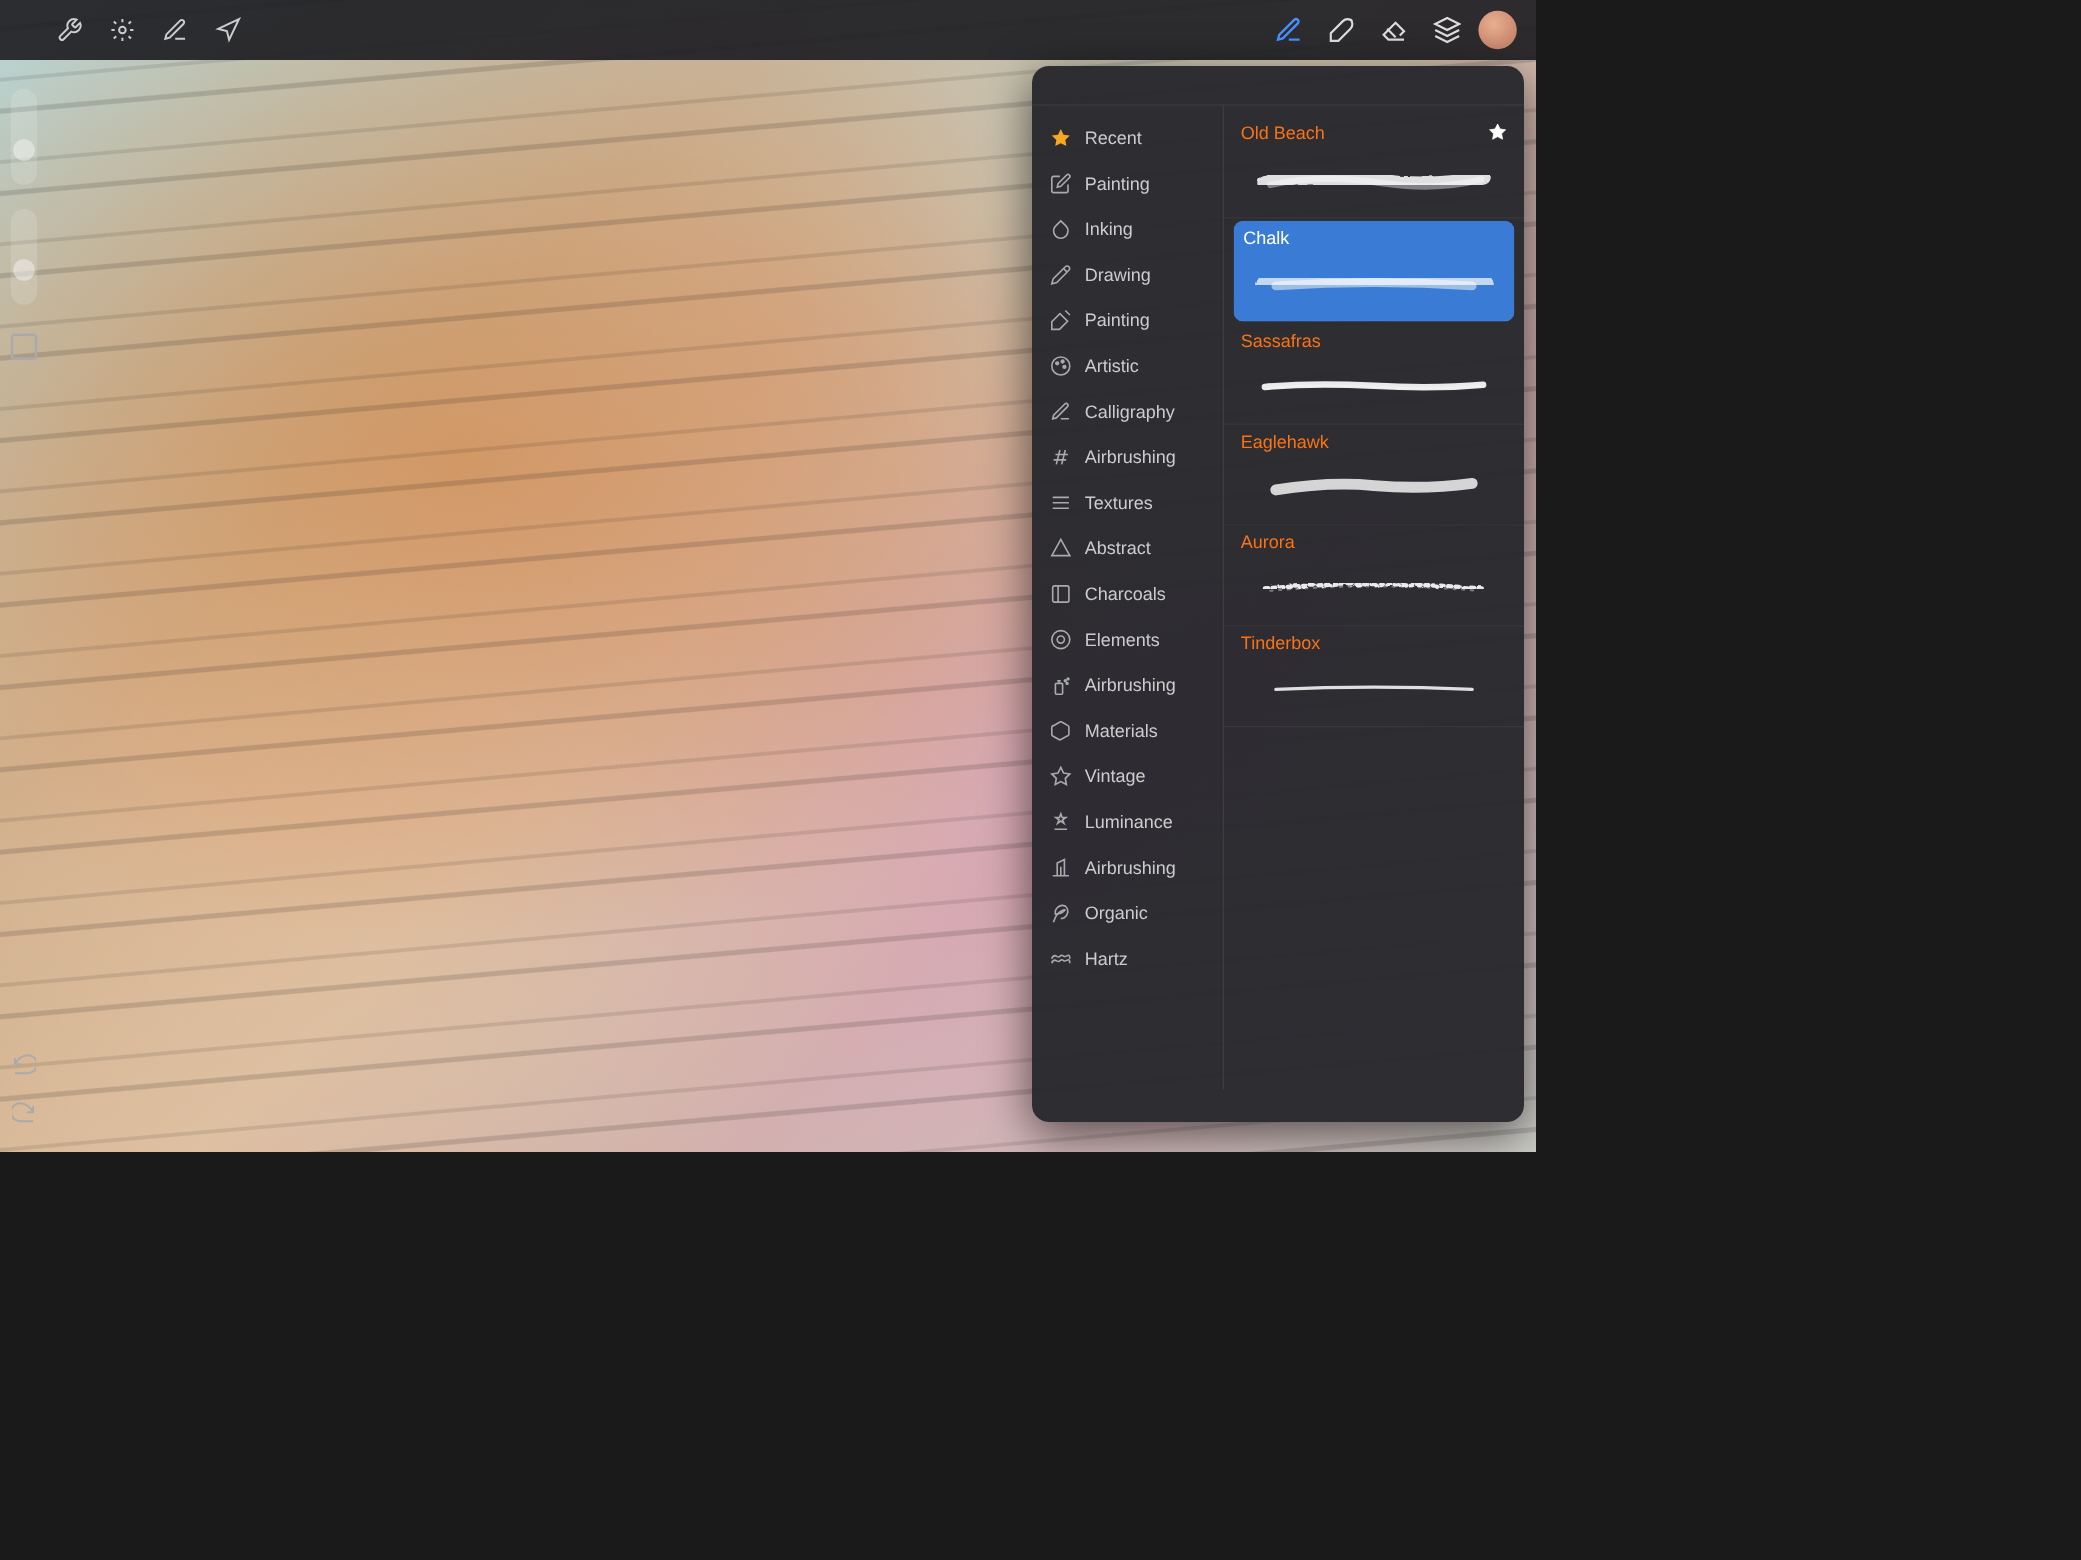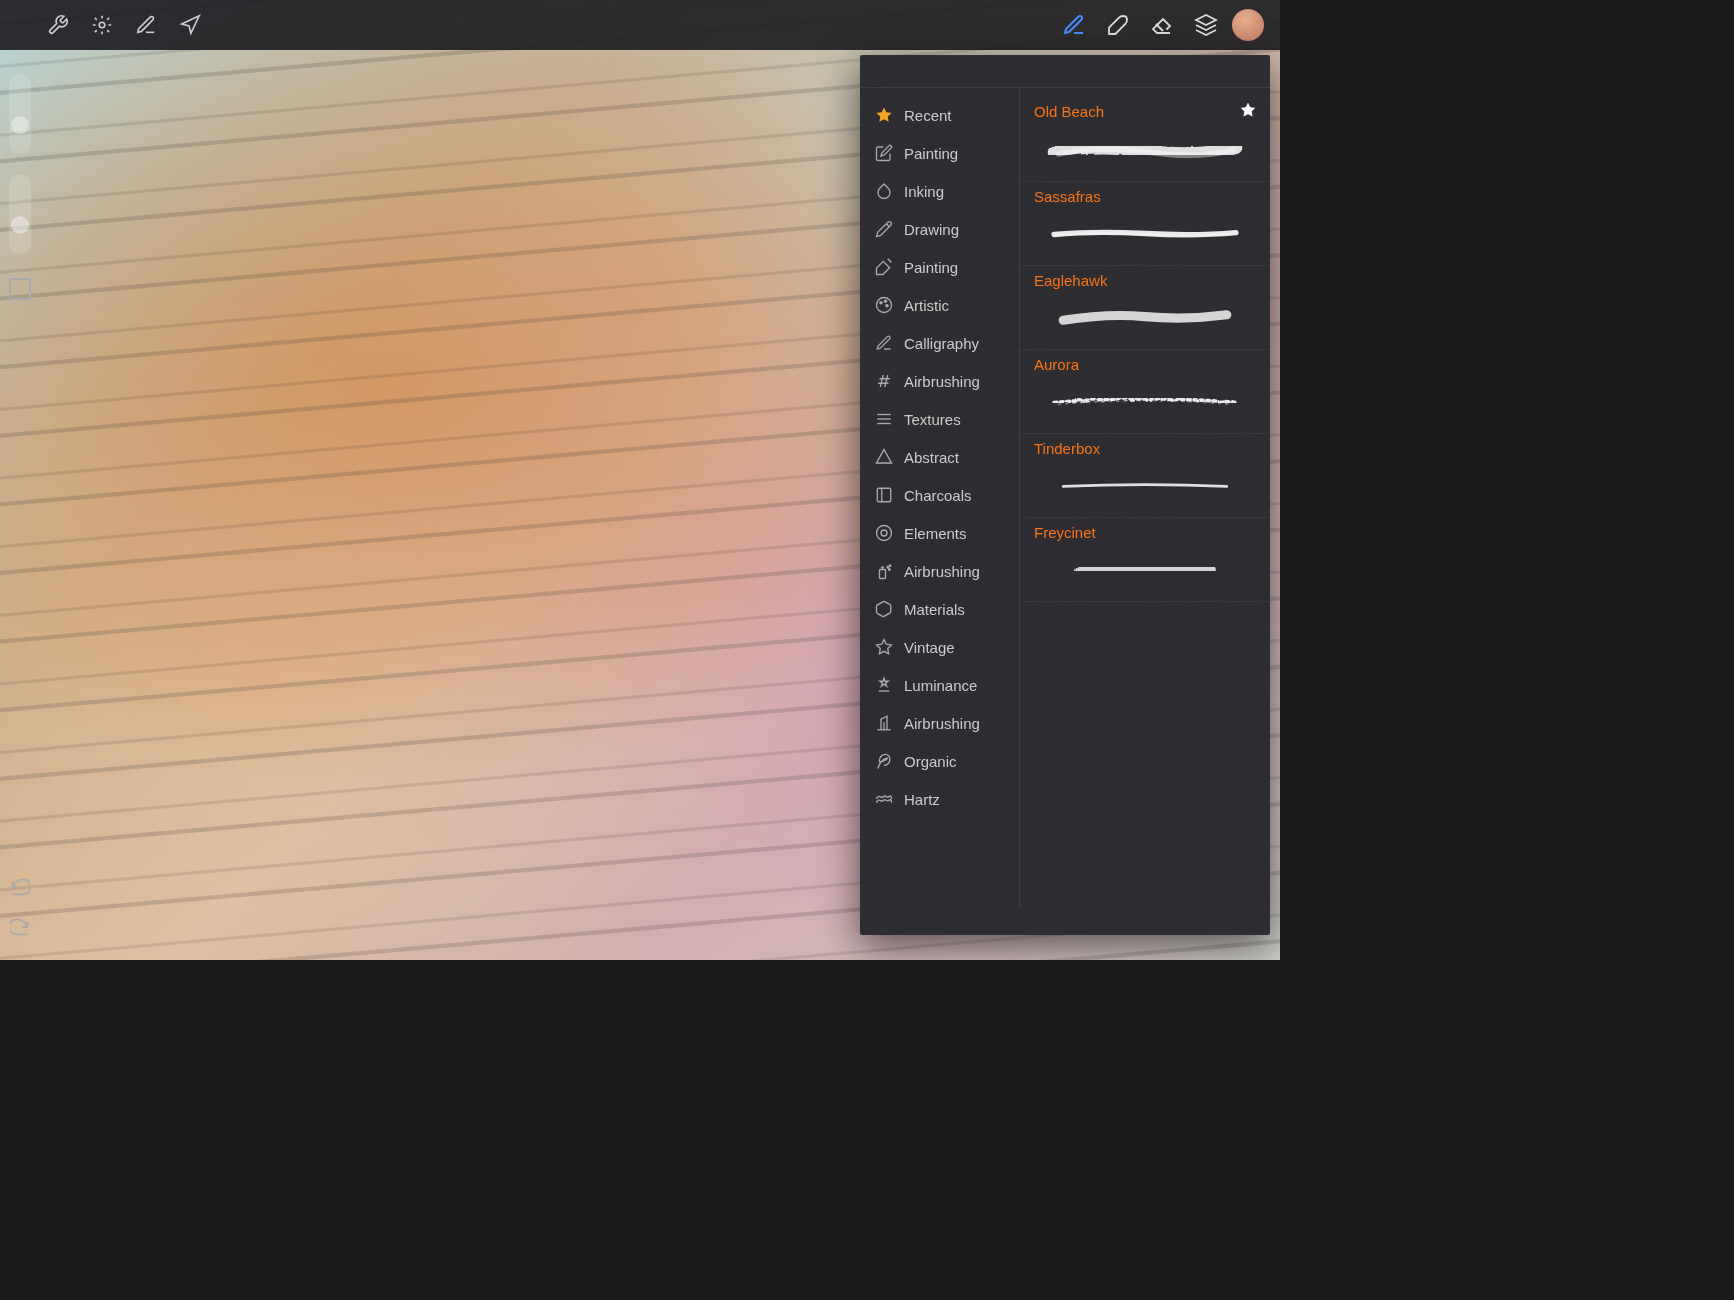--- a/index.html
+++ b/index.html
@@ -169,21 +169,21 @@
     }
 
     
     #brush-library {
       position: absolute;
       top: 55px;
       right: 10px;
       width: 410px;
       height: 880px;
       background: rgba(40,40,45,0.97);
-      border-radius: 2px;
+      border-radius: 14px;
       z-index: 200;
       overflow: hidden;
       box-shadow: 0 10px 40px rgba(0,0,0,0.6);
     }
 
     #brush-library-header {
       padding: 18px 20px 14px;
       font-size: 22px;
       font-weight: 600;
       color: #fff;
@@ -572,20 +572,35 @@
             <svg viewBox="0 0 220 55" xmlns="http://www.w3.org/2000/svg" class="stroke-svg">
       <filter id="rough1">
                 <feTurbulence type="fractalNoise" baseFrequency="0.04" numOctaves="4" result="noise"></feTurbulence>
                 <feDisplacementMap in="SourceGraphic" in2="noise" scale="6" xChannelSelector="R" yChannelSelector="G"></feDisplacementMap>
               </filter>
       <path d="M10 30 Q55 20 110 28 Q165 36 210 25" stroke="white" stroke-width="14" fill="none" stroke-linecap="round" opacity="0.85" filter="url(#rough1)"></path>
       <path d="M15 32 Q60 22 115 30 Q168 38 208 27" stroke="rgba(255,255,255,0.4)" stroke-width="6" fill="none" stroke-linecap="round"></path>
     </svg>
           </div>
         </div>
+        <div class="brush-item selected">
+          <div class="brush-item-header">
+            <span class="brush-name">Chalk</span>
+          </div>
+          <div class="brush-preview">
+            <svg viewBox="0 0 220 55" xmlns="http://www.w3.org/2000/svg" class="stroke-svg">
+      <filter id="chalk1">
+                <feTurbulence type="turbulence" baseFrequency="0.08" numOctaves="4" result="noise"></feTurbulence>
+                <feDisplacementMap in="SourceGraphic" in2="noise" scale="3"></feDisplacementMap>
+              </filter>
+      <path d="M10 28 Q110 20 210 28" stroke="white" stroke-width="18" fill="none" stroke-linecap="round" opacity="0.7" filter="url(#chalk1)"></path>
+      <path d="M20 30 Q110 24 200 30" stroke="rgba(255,255,255,0.5)" stroke-width="8" fill="none" stroke-linecap="round"></path>
+    </svg>
+          </div>
+        </div>
         <div class="brush-item">
           <div class="brush-item-header">
             <span class="brush-name">Sassafras</span>
           </div>
           <div class="brush-preview">
             <svg viewBox="0 0 220 55" xmlns="http://www.w3.org/2000/svg" class="stroke-svg">
       <path d="M10 28 Q55 24 110 27 Q165 30 210 26" stroke="white" stroke-width="6" fill="none" stroke-linecap="round" opacity="0.9"></path>
       <path d="M12 29 Q58 25 110 28 Q163 31 208 27" stroke="rgba(255,255,255,0.3)" stroke-width="2" fill="none" stroke-linecap="round"></path>
     </svg>
           </div>
@@ -618,30 +633,16 @@
         <div class="brush-item">
           <div class="brush-item-header">
             <span class="brush-name">Tinderbox</span>
           </div>
           <div class="brush-preview">
             <svg viewBox="0 0 220 55" xmlns="http://www.w3.org/2000/svg" class="stroke-svg">
       <path d="M20 28 Q110 24 200 28" stroke="white" stroke-width="3" fill="none" stroke-linecap="round" opacity="0.85"></path>
     </svg>
           </div>
         </div>
-        <div class="brush-item">
-          <div class="brush-item-header">
-            <span class="brush-name">Freycinet</span>
-          </div>
-          <div class="brush-preview">
-            <svg viewBox="0 0 220 55" xmlns="http://www.w3.org/2000/svg" class="stroke-svg">
-      <filter id="sw1">
-                <feTurbulence type="fractalNoise" baseFrequency="0.06" numOctaves="3" result="n"></feTurbulence>
-                <feDisplacementMap in="SourceGraphic" in2="n" scale="5"></feDisplacementMap>
-              </filter>
-      <path d="M40 28 Q110 22 180 28" stroke="white" stroke-width="16" fill="none" stroke-linecap="round" opacity="0.8" filter="url(#sw1)"></path>
-    </svg>
-          </div>
-        </div>
       </div>
 
   </div>
 </div>
 
 </body></html>

